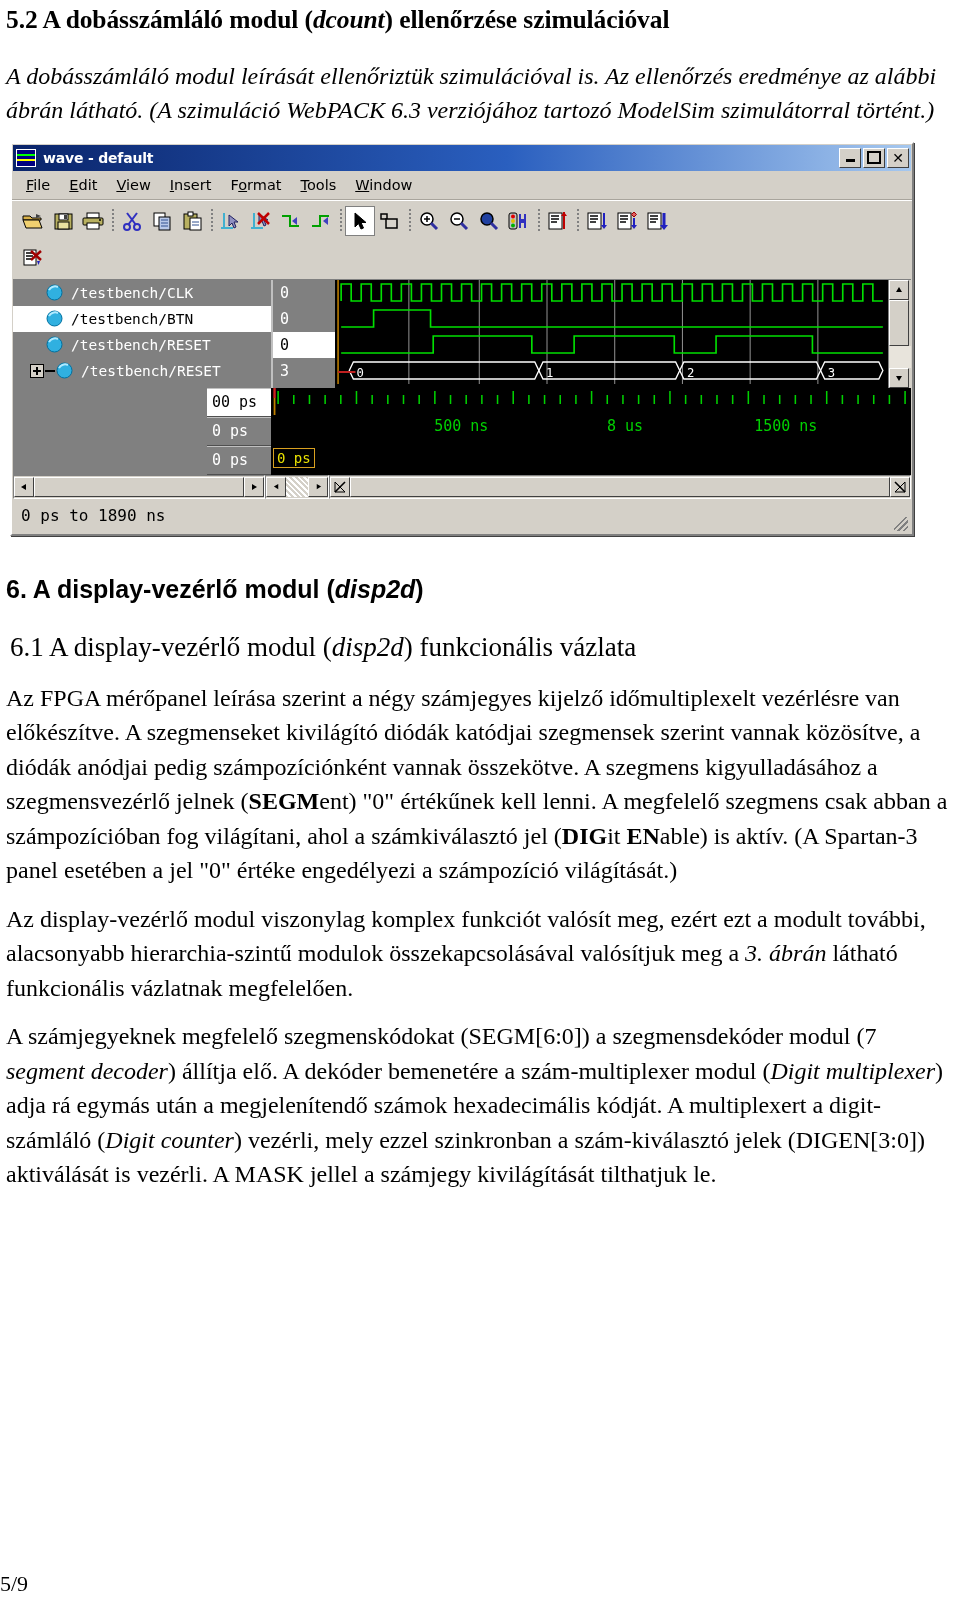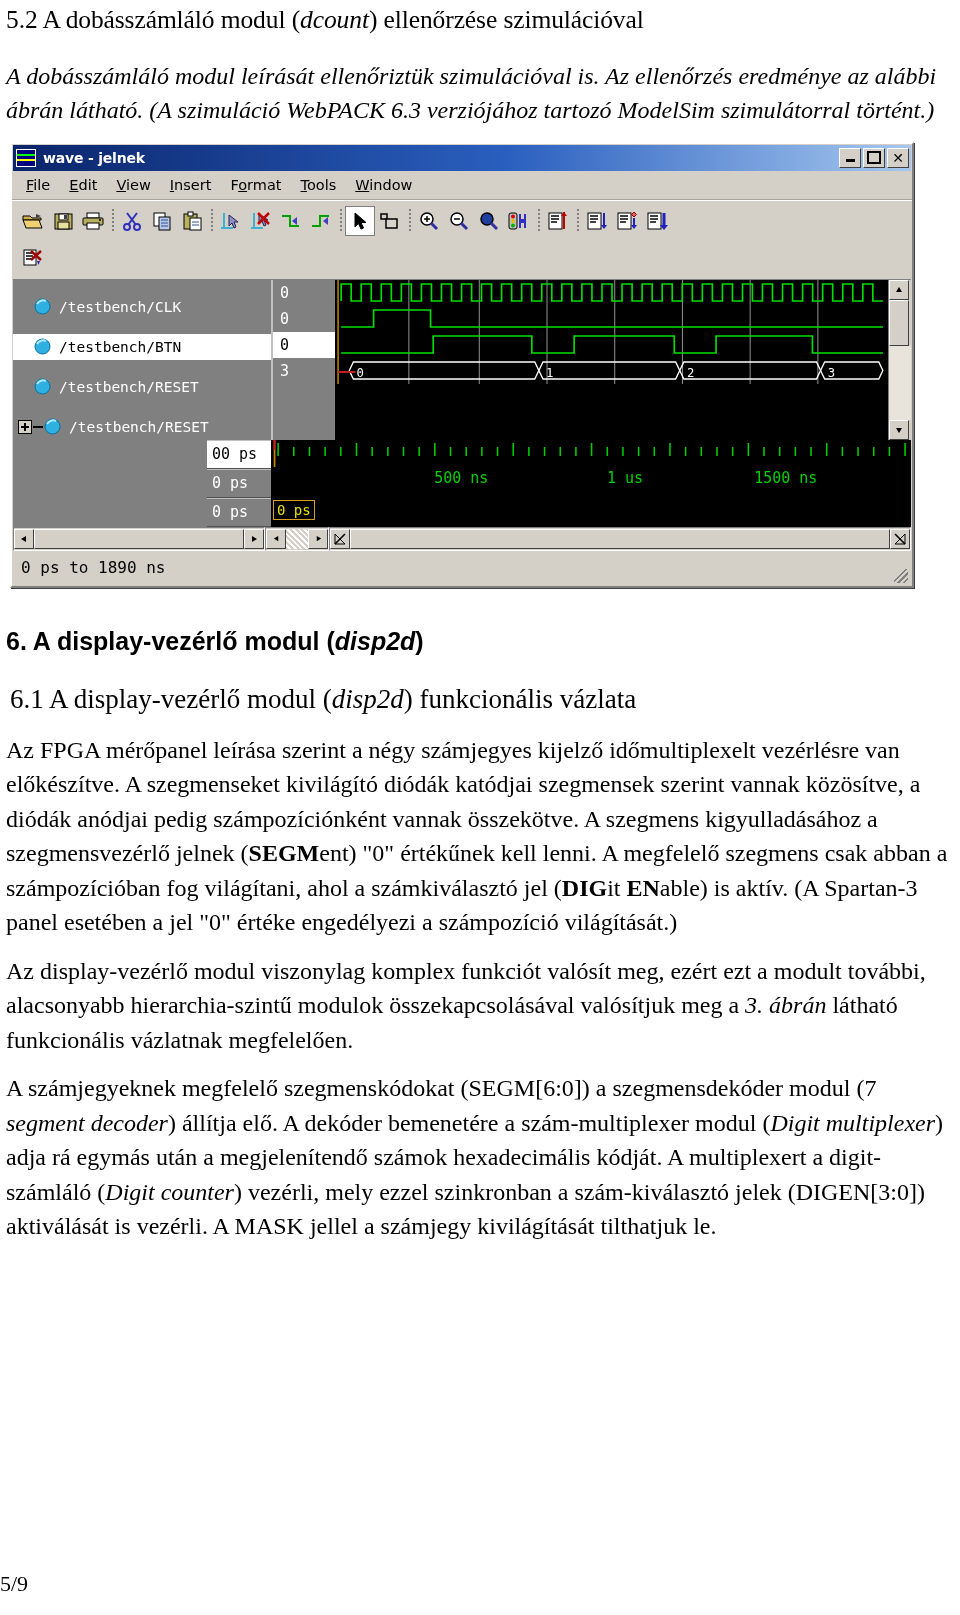--- a/index.html
+++ b/index.html
@@ -18,21 +18,21 @@
   .page {
     position: relative;
     width: 960px;
     height: 1615px;
     padding: 0;
   }
 
   
   .doc-h2 {
     font-family: "Liberation Serif", serif;
-    font-weight: normal;
+    font-weight: bold;
     font-size: 25.5px;
     line-height: 1.12;
     margin: 0;
     padding: 6px 6px 0 6px;
     letter-spacing: -0.1px;
   }
   .doc-h2 i { font-style: italic; }
 
   .doc-p {
     font-family: "Liberation Serif", serif;
@@ -253,26 +253,25 @@
     flex: 0 0 auto;
     background: #d4d0c8;
     border-left: 1px solid #808080;
     position: relative;
   }
 
   .sigrow {
     height: 26px;
     display: flex;
     align-items: center;
-    padding-left: 4px;
+    padding-left: 16px;
     color: #ffffff;
     font-family: "DejaVu Sans Mono", monospace;
     font-size: 14.5px;
     white-space: nowrap;
-    margin-top: 14px;
   }
   .sigrow.selected {
     background: #ffffff;
     color: #000000;
   }
   .exp-box {
     width: 12px; height: 12px;
     border: 1px solid #000;
     background: #d4d0c8;
     margin-right: 1px;
@@ -458,21 +457,21 @@
 
   <p class="doc-p intro">A dobásszámláló modul leírását ellenőriztük szimulációval is. Az ellenőrzés eredménye az alábbi ábrán látható. (A szimuláció WebPACK 6.3 verziójához tartozó ModelSim szimulátorral történt.)</p>
 
   <div class="spacer-sm"></div>
 
   <div class="msim-wrap">
     <div class="msim">
 
       <div class="titlebar">
         <div class="tb-logo"></div>
-        <div class="tb-title">wave - jelnek</div>
+        <div class="tb-title">wave - default</div>
         <div class="tb-btns">
           <div class="tb-btn">
               <span class="gl-min"></span>
             </div>
           <div class="tb-btn">
               <span class="gl-max"></span>
             </div>
           <div class="tb-btn">
               <span class="gl-close">✕</span>
             </div>
@@ -825,21 +824,21 @@
                   <line x1="508.54999999999995" x2="508.54999999999995" y1="7" y2="16"></line>
                   <line x1="521.775" x2="521.775" y1="7" y2="16"></line>
                   <line x1="535" x2="535" y1="3" y2="16"></line>
                 </g>
               <line x1="3" y1="0" x2="3" y2="10" stroke="#d02020" stroke-width="2"></line>
               <line x1="3" y1="10" x2="3" y2="27" stroke="#c08000" stroke-width="1.5"></line>
             </svg>
           </div>
           <div class="ruler-labels">
             <span style="left:25.5%">500 ns</span>
-            <span style="left:52.5%">1 us</span>
+            <span style="left:52.5%">8 us</span>
             <span style="left:75.5%">1500 ns</span>
           </div>
         </div>
       </div>
 
       <div class="lower-left">
         <div class="ll-blank"></div>
         <div class="ll-boxes">
           <div class="ll-box">0 ps</div>
         </div>

